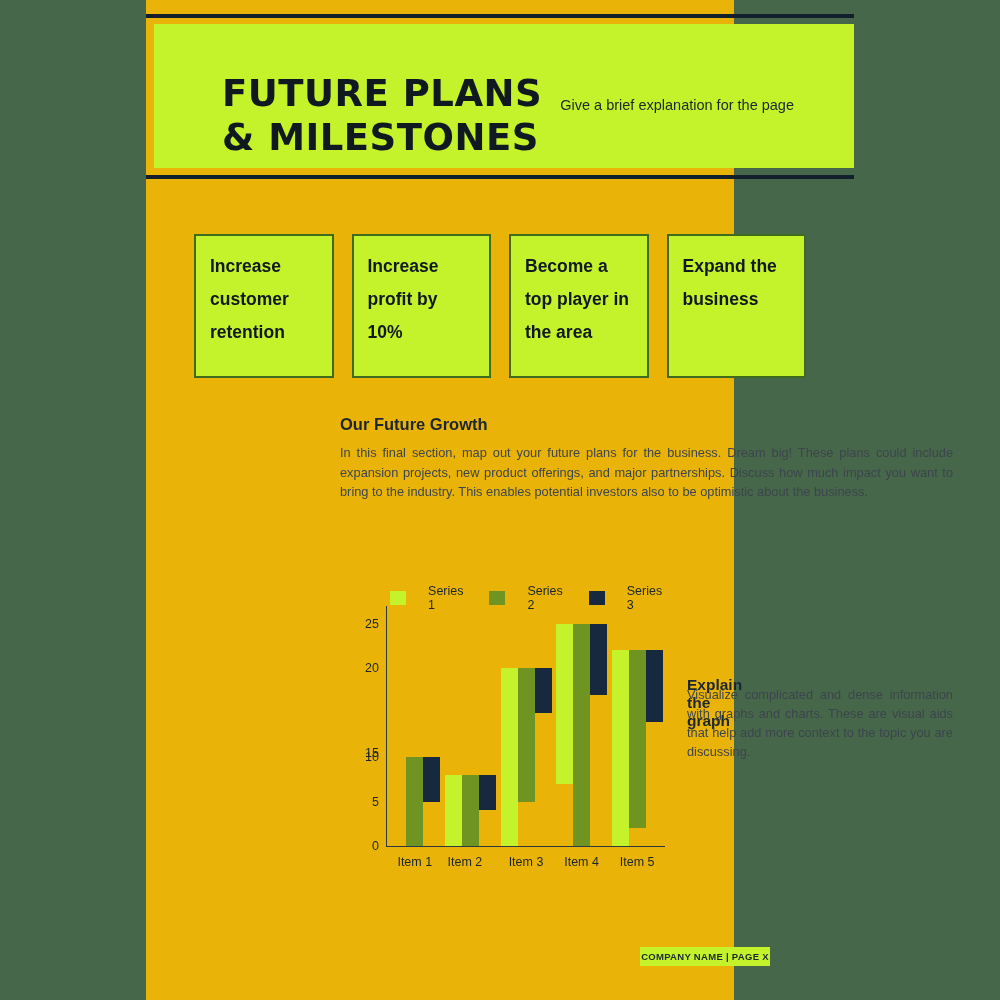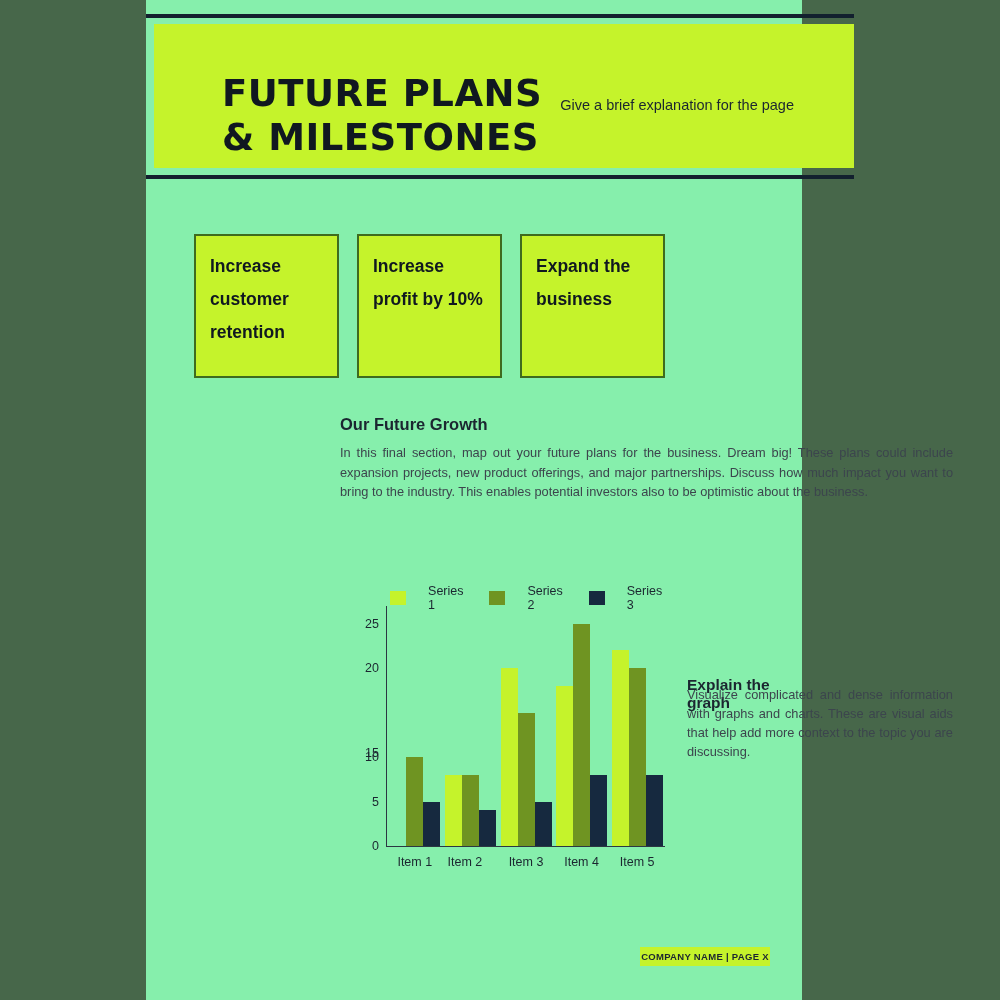--- a/index.html
+++ b/index.html
@@ -9,23 +9,23 @@
     width: 1000px;
     height: 1000px;
     overflow: hidden;
     font-family: "Liberation Sans", sans-serif;
   }
 
   #page {
     position: absolute;
     left: 146px;
     top: 0;
-    width: 656px;
+    width: 588px;
     height: 1000px;
-    background: #86efac;
+    background: #eab308;
   }
 
   
   .top-rule {
     position: absolute;
     left: 0;
     top: 14px;
     width: 708px;
     height: 4px;
     background: #12202e;
@@ -156,21 +156,21 @@
     margin-right: 8px;
     transform: translateY(-50%);
     font-size: 12.5px;
     color: #1b2630;
     white-space: nowrap;
   }
   .group {
     position: absolute;
     bottom: 0;
     display: flex;
-    align-items: flex-end;
+    align-items: flex-start;
     gap: 0px;
   }
   .bar { width: 17px; }
   .xlabel {
     position: absolute;
     top: 100%;
     margin-top: 9px;
     transform: translateX(-50%);
     font-size: 12.5px;
     color: #1b2630;
@@ -224,20 +224,21 @@
   <div class="header-band">
     <div class="header-title">FUTURE PLANS &amp; MILESTONES</div>
     <div class="header-sub">Give a brief explanation for the page</div>
   </div>
 
   <div class="bottom-rule"></div>
 
   <div class="goals">
     <div class="goal-box">Increase customer retention</div>
     <div class="goal-box">Increase profit by 10%</div>
+    <div class="goal-box">Become a top player in the area</div>
     <div class="goal-box">Expand the business</div>
   </div>
 
   <div class="section-title">Our Future Growth</div>
   <div class="section-body">In this final section, map out your future plans for the business. Dream big! These plans could include expansion projects, new product offerings, and major partnerships. Discuss how much impact you want to bring to the industry. This enables potential investors also to be optimistic about the business.</div>
 
   <div class="chart-wrap">
     <div class="legend">
       <div class="legend-item">
         <span class="legend-swatch" style="background:#c5f32b"></span>

